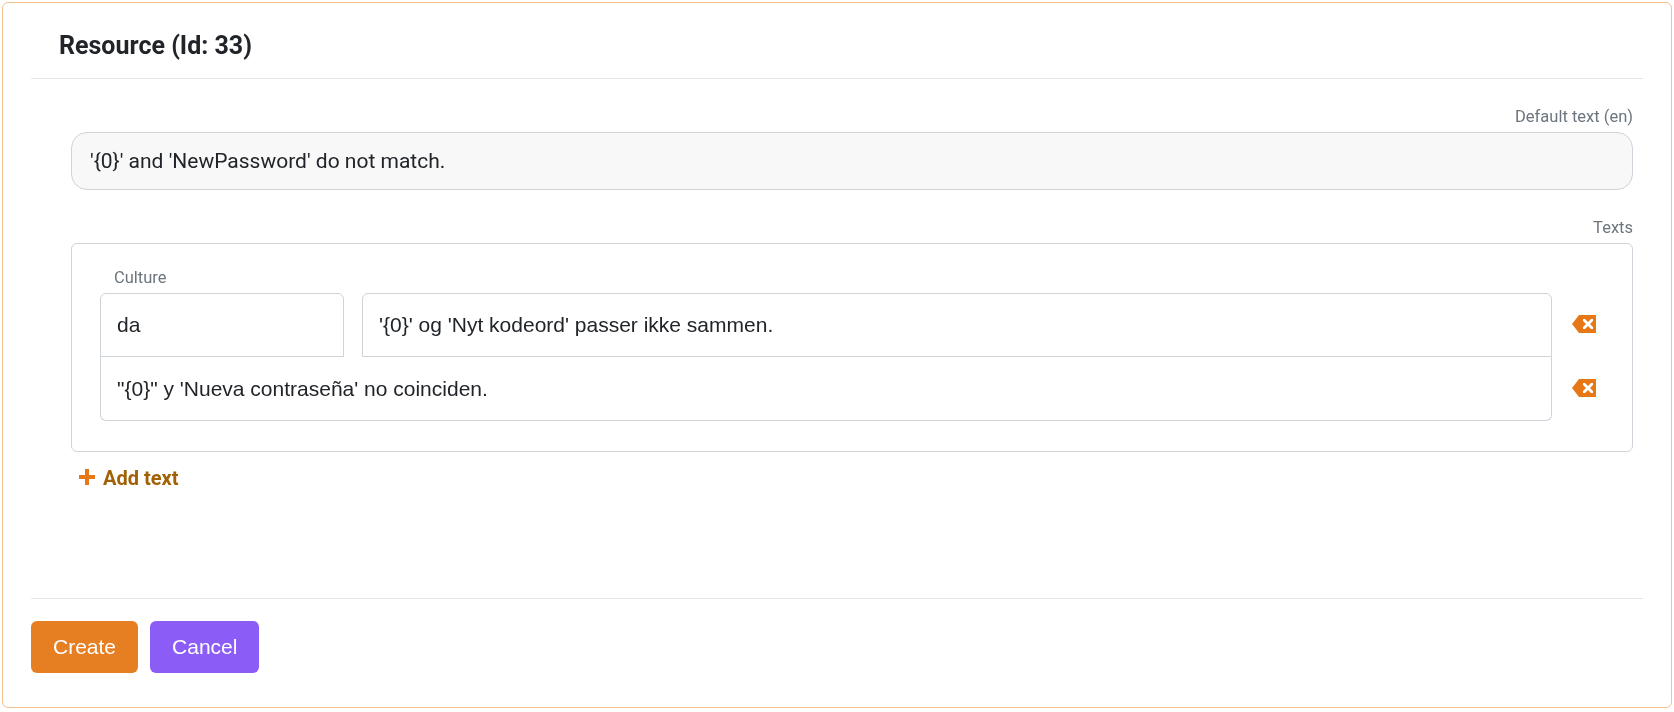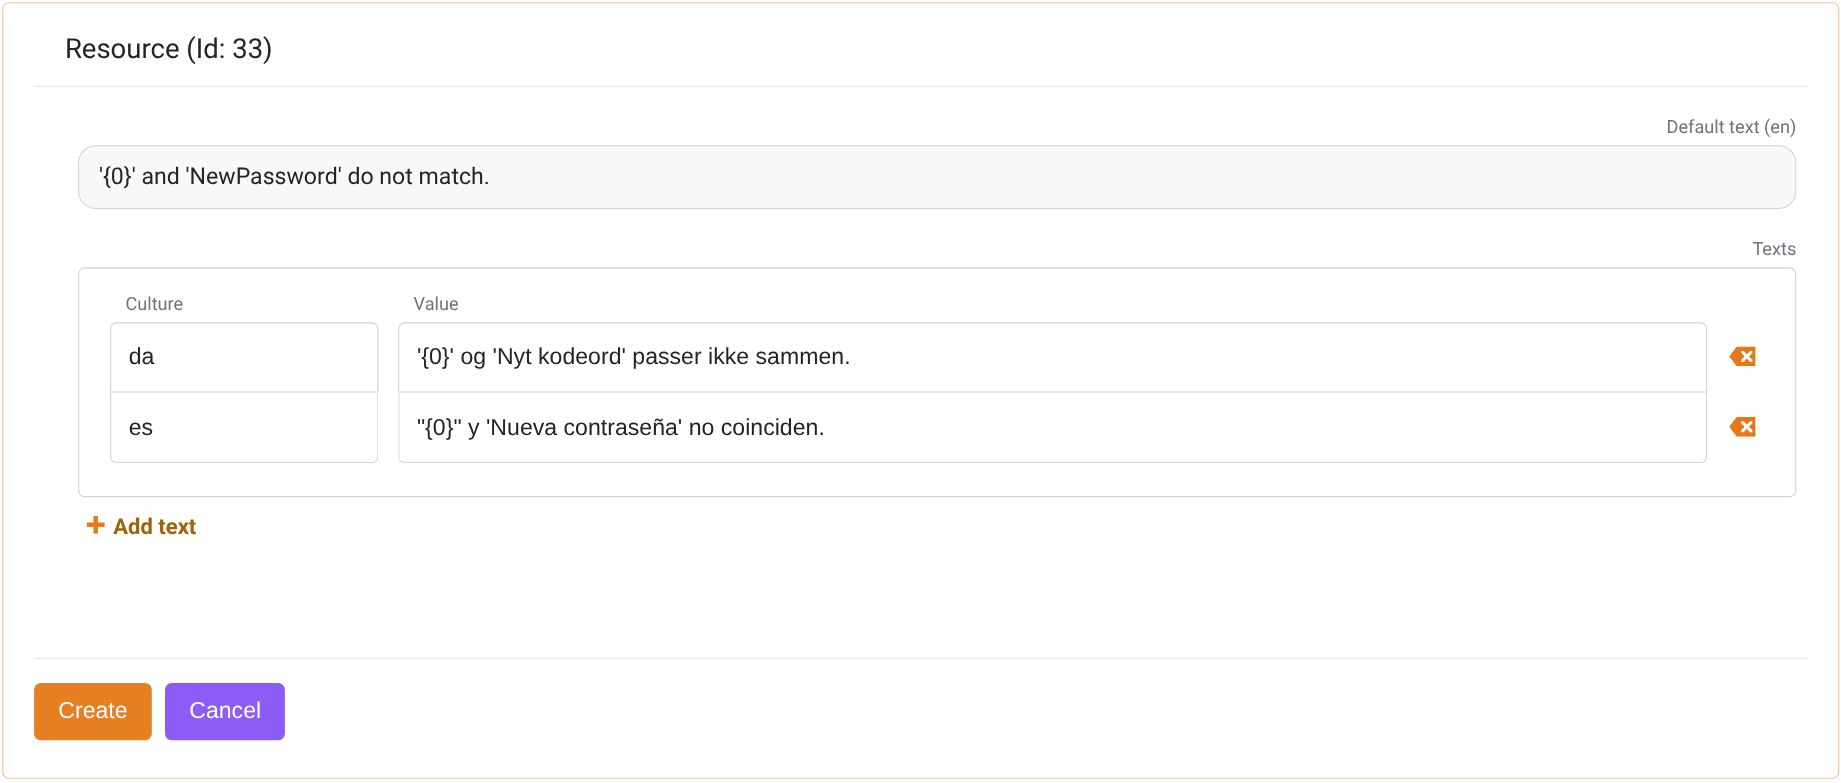--- a/index.html
+++ b/index.html
@@ -15,21 +15,21 @@
     border-radius: 6px;
     margin: 2px;
     padding: 28px 28px 34px 28px;
     min-height: 706px;
     position: relative;
     display: flex;
     flex-direction: column;
   }
   .page-title {
     font-size: 25px;
-    font-weight: 400;
+    font-weight: 700;
     color: #212529;
     margin: 0 0 18px 28px;
   }
   hr.sep {
     border: none;
     border-top: 1px solid #e5e5e5;
     margin: 0 0 28px 0;
   }
   .section {
     padding: 0 10px 0 40px;
@@ -148,38 +148,36 @@
   <div class="section">
 
     <label class="form-label">Default text (en)</label>
     <div class="readonly-box">'{0}' and 'NewPassword' do not match.</div>
 
     <label class="form-label">Texts</label>
 
     <div class="texts-card">
       <div class="grid-header">
         <div class="col-culture th">Culture</div>
-        <div class="col-value th" style="margin-left:18px;">Value</div>
         <div class="col-del"></div>
       </div>
       <div id="rows-host">
           <div class="grid-row">
             <div class="col-culture"><input class="cell-input" value="da" style=""></div>
             <div class="col-value"><input class="cell-input" value="'{0}' og 'Nyt kodeord' passer ikke sammen." style=""></div>
             <div class="col-del">
               <button class="del-btn">
                 <span><svg width="24" height="18" viewBox="0 0 24 18">
                     <path d="M7 0 L24 0 Q24 0 24 0 L24 18 L7 18 L0 9 Z"></path>
                     <path d="M11 4 L13 4 L16 7 L19 4 L21 4 L21 6 L18 9 L21 12 L21 14 L19 14 L16 11 L13 14 L11 14 L11 12 L14 9 L11 6 Z" fill="#fff"></path>
                   </svg></span>
               </button>
             </div>
           </div>
           <div class="grid-row">
-            <div class="col-culture"><input class="cell-input" value="es" style=""></div>
             <div class="col-value"><input class="cell-input" value="&quot;{0}&quot; y 'Nueva contraseña' no coinciden." style=""></div>
             <div class="col-del">
               <button class="del-btn">
                 <span><svg width="24" height="18" viewBox="0 0 24 18">
                     <path d="M7 0 L24 0 Q24 0 24 0 L24 18 L7 18 L0 9 Z"></path>
                     <path d="M11 4 L13 4 L16 7 L19 4 L21 4 L21 6 L18 9 L21 12 L21 14 L19 14 L16 11 L13 14 L11 14 L11 12 L14 9 L11 6 Z" fill="#fff"></path>
                   </svg></span>
               </button>
             </div>
           </div>

